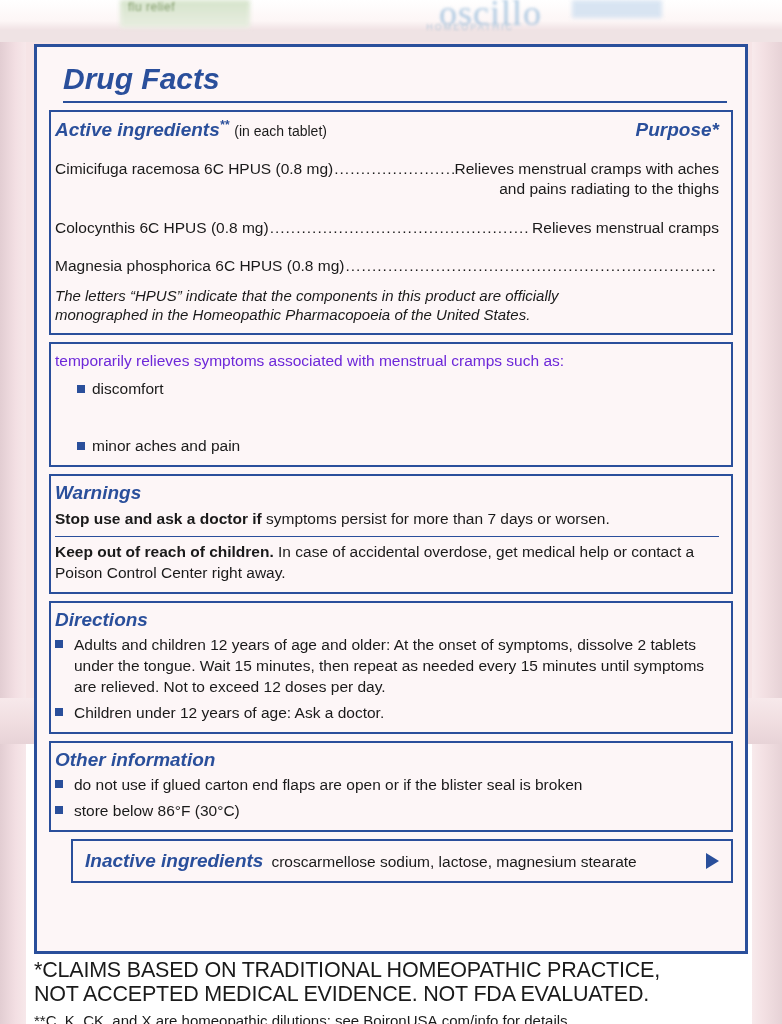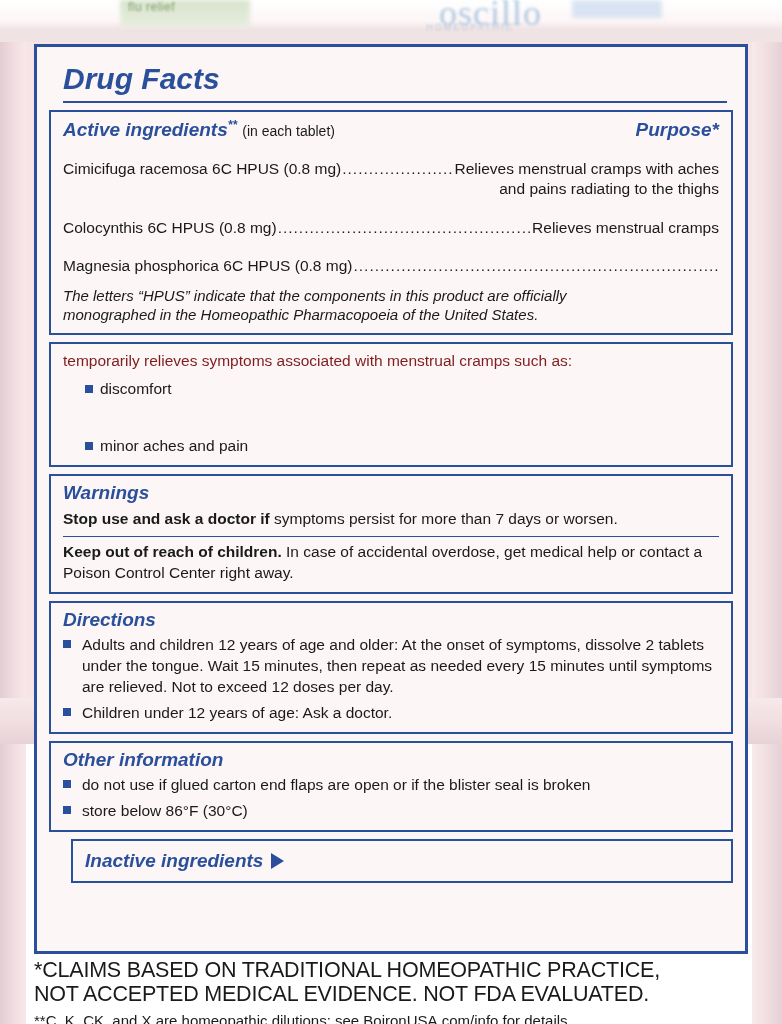--- a/index.html
+++ b/index.html
@@ -120,21 +120,21 @@
   }
   .title-rule {
     border-bottom: 2px solid #2a4f9b;
     margin: 2px 6px 7px 14px;
   }
 
   .section {
     border: 2px solid #2a4f9b;
     box-sizing: border-box;
     margin: 0 0 7px 0;
-    padding: 7px 12px 8px 12px;
+    padding: 7px 12px 8px 4px;
     background: #fdf6f7;
   }
 
   .sec-head {
     font-style: italic;
     font-weight: bold;
     color: #2a4f9b;
     font-size: 19px;
     line-height: 1.1;
   }
@@ -189,21 +189,21 @@
   .hpus-note {
     font-style: italic;
     font-size: 15px;
     color: #1a1a1a;
     line-height: 1.3;
     margin-top: 9px;
   }
 
   .body-text {
     font-size: 15.5px;
-    color: #7f1d1d;
+    color: #6d28d9;
     line-height: 1.35;
   }
 
   .bullet-row {
     font-size: 15.5px;
     color: #1a1a1a;
     line-height: 1.4;
     display: flex;
     align-items: baseline;
     gap: 7px;
@@ -396,20 +396,21 @@
         <span class="dir-text">do not use if glued carton end flaps are open or if the blister seal is broken</span>
       </div>
       <div class="dir-item">
         <span class="sq"></span>
         <span class="dir-text">store below 86°F (30°C)</span>
       </div>
     </div>
 
     <div class="section inactive-sec">
       <span class="inactive-head">Inactive ingredients</span>
+      <span class="inactive-text">croscarmellose sodium, lactose, magnesium stearate</span>
       <span class="arrow"></span>
     </div>
 
   </div>
 
   <div class="claims">
     <div class="claims-line">*CLAIMS BASED ON TRADITIONAL HOMEOPATHIC PRACTICE,</div>
     <div class="claims-line">NOT ACCEPTED MEDICAL EVIDENCE. NOT FDA EVALUATED.</div>
     <div class="dilution-line">**C, K, CK, and X are homeopathic dilutions: see BoironUSA.com/info for details.</div>
   </div>

